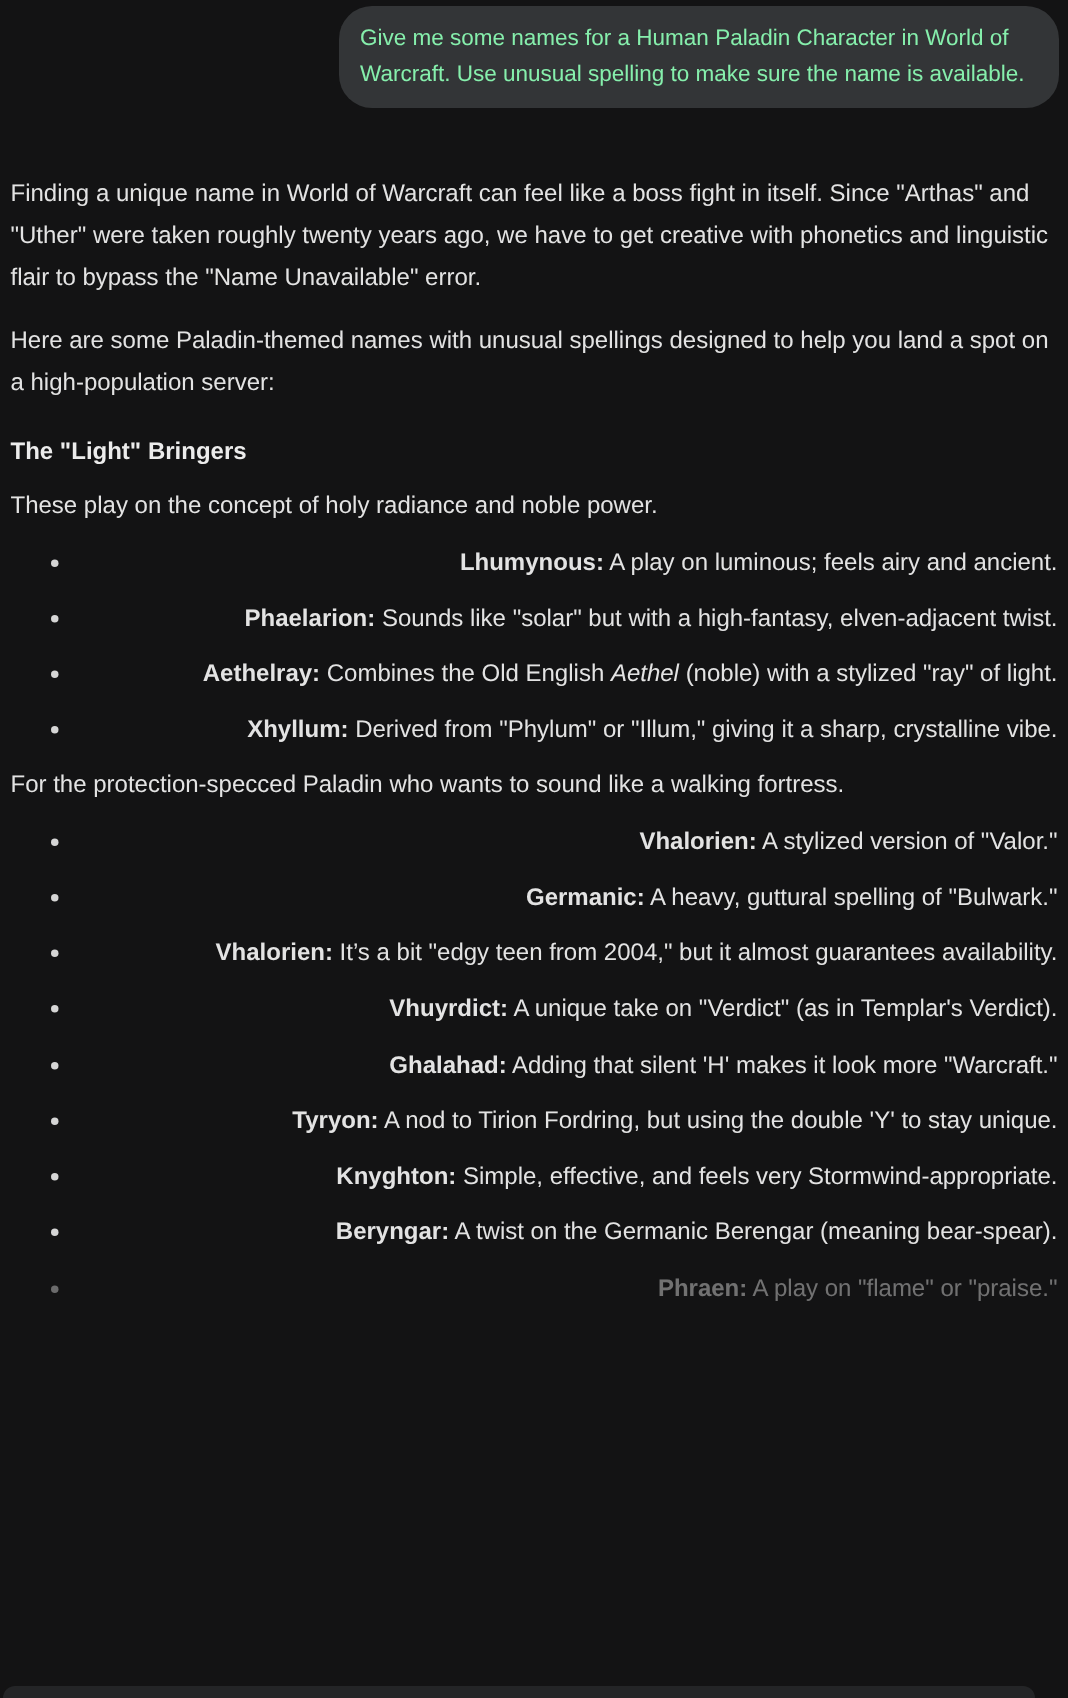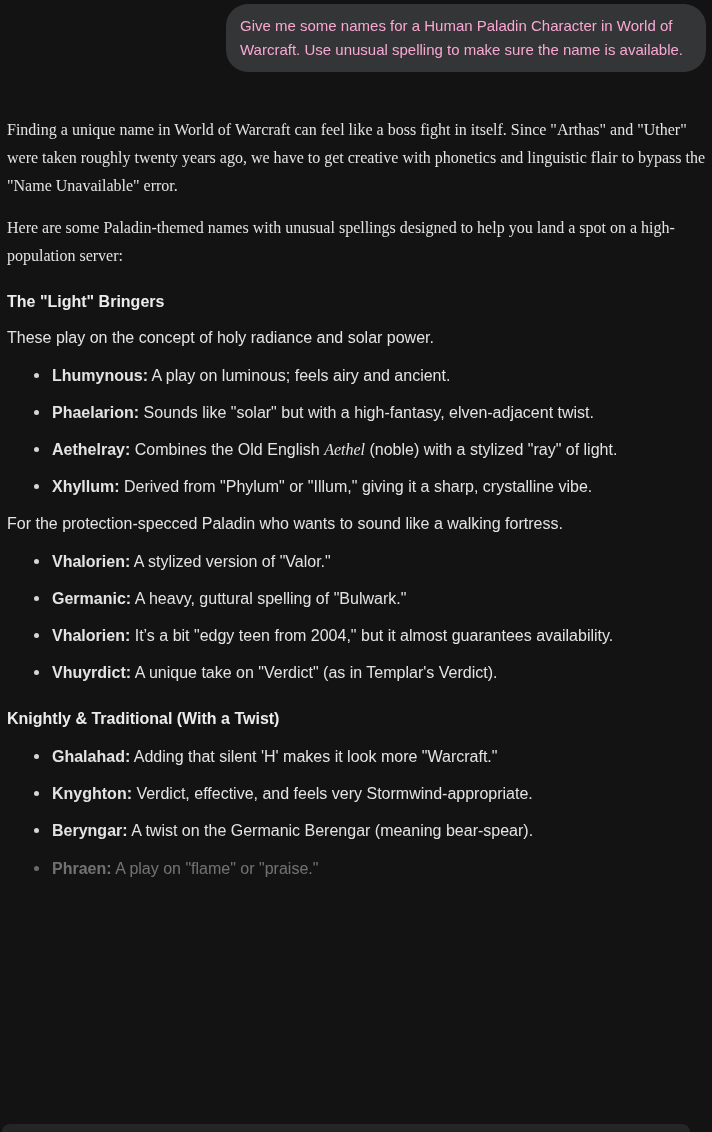--- a/index.html
+++ b/index.html
@@ -21,63 +21,63 @@
     justify-content: flex-end;
     padding: 4px 6px 0 0;
   }
   .user-bubble {
     background: #333537;
     border-radius: 22px;
     padding: 10px 16px 10px 14px;
     max-width: 450px;
     font-size: 15px;
     line-height: 24px;
-    color: #f9a8d4;
+    color: #86efac;
   }
   .response {
     margin: 44px 7px 0 7px;
     font-size: 16px;
     line-height: 28px;
   }
   .response p {
     margin: 0 0 14px 0;
-    font-family: Liberation Serif, serif;
   }
   .section-title {
     font-weight: bold;
     color: #ececec;
     margin: 18px 0 8px 0;
     line-height: 28px;
   }
   .section-subtitle {
     margin: 0 0 0 0;
     line-height: 28px;
   }
   ul.name-list {
     list-style: none;
     margin: 10px 0 0 0;
     padding: 0 0 0 45px;
+    text-align: right;
   }
   ul.name-list li {
     position: relative;
     margin-bottom: 9px;
     line-height: 28px;
   }
   ul.name-list li::before {
     content: "";
     position: absolute;
     left: -18px;
     top: 11px;
     width: 5px;
     height: 5px;
     border-radius: 50%;
     background: #d6d6d6;
   }
   .item-name { font-weight: bold; }
-  .ital { font-style: italic; font-family: Liberation Serif, serif; }
+  .ital { font-style: italic; }
   .dimmed { opacity: 0.45; }
   .composer-peek {
     position: absolute;
     left: 2px;
     bottom: 0;
     width: 688px;
     height: 8px;
     background: #242527;
     border-radius: 12px 12px 0 0;
   }
@@ -90,40 +90,40 @@
     <span>Give me some names for a Human Paladin Character in World of Warcraft. Use unusual spelling to make sure the name is available.</span>
   </div>
 </div>
 
 <div class="response">
 
   <p>Finding a unique name in World of Warcraft can feel like a boss fight in itself. Since "Arthas" and "Uther" were taken roughly twenty years ago, we have to get creative with phonetics and linguistic flair to bypass the "Name Unavailable" error.</p>
   <p>Here are some Paladin-themed names with unusual spellings designed to help you land a spot on a high-population server:</p>
 
   <div class="section-title">The "Light" Bringers</div>
-  <div class="section-subtitle">These play on the concept of holy radiance and solar power.</div>
+  <div class="section-subtitle">These play on the concept of holy radiance and noble power.</div>
   <ul class="name-list">
     <li><span class="item-name">Lhumynous:</span><span> A play on luminous; feels airy and ancient.</span></li>
     <li><span class="item-name">Phaelarion:</span><span> Sounds like "solar" but with a high-fantasy, elven-adjacent twist.</span></li>
     <li><span class="item-name">Aethelray:</span><span> Combines the Old English </span><span class="ital">Aethel</span><span> (noble) with a stylized "ray" of light.</span></li>
     <li><span class="item-name">Xhyllum:</span><span> Derived from "Phylum" or "Illum," giving it a sharp, crystalline vibe.</span></li>
   </ul>
 
   <div class="section-subtitle">For the protection-specced Paladin who wants to sound like a walking fortress.</div>
   <ul class="name-list">
     <li><span class="item-name">Vhalorien:</span><span> A stylized version of "Valor."</span></li>
     <li><span class="item-name">Germanic:</span><span> A heavy, guttural spelling of "Bulwark."</span></li>
     <li><span class="item-name">Vhalorien:</span><span> It’s a bit "edgy teen from 2004," but it almost guarantees availability.</span></li>
     <li><span class="item-name">Vhuyrdict:</span><span> A unique take on "Verdict" (as in Templar's Verdict).</span></li>
   </ul>
 
-  <div class="section-title">Knightly &amp; Traditional (With a Twist)</div>
   <ul class="name-list">
     <li><span class="item-name">Ghalahad:</span><span> Adding that silent 'H' makes it look more "Warcraft."</span></li>
-    <li><span class="item-name">Knyghton:</span><span> Verdict, effective, and feels very Stormwind-appropriate.</span></li>
+    <li><span class="item-name">Tyryon:</span><span> A nod to Tirion Fordring, but using the double 'Y' to stay unique.</span></li>
+    <li><span class="item-name">Knyghton:</span><span> Simple, effective, and feels very Stormwind-appropriate.</span></li>
     <li><span class="item-name">Beryngar:</span><span> A twist on the Germanic Berengar (meaning bear-spear).</span></li>
   </ul>
 
   <ul class="name-list">
     <li class="dimmed"><span class="item-name">Phraen:</span><span> A play on "flame" or "praise."</span></li>
   </ul>
 
 </div>
 
 <div class="composer-peek"></div>

